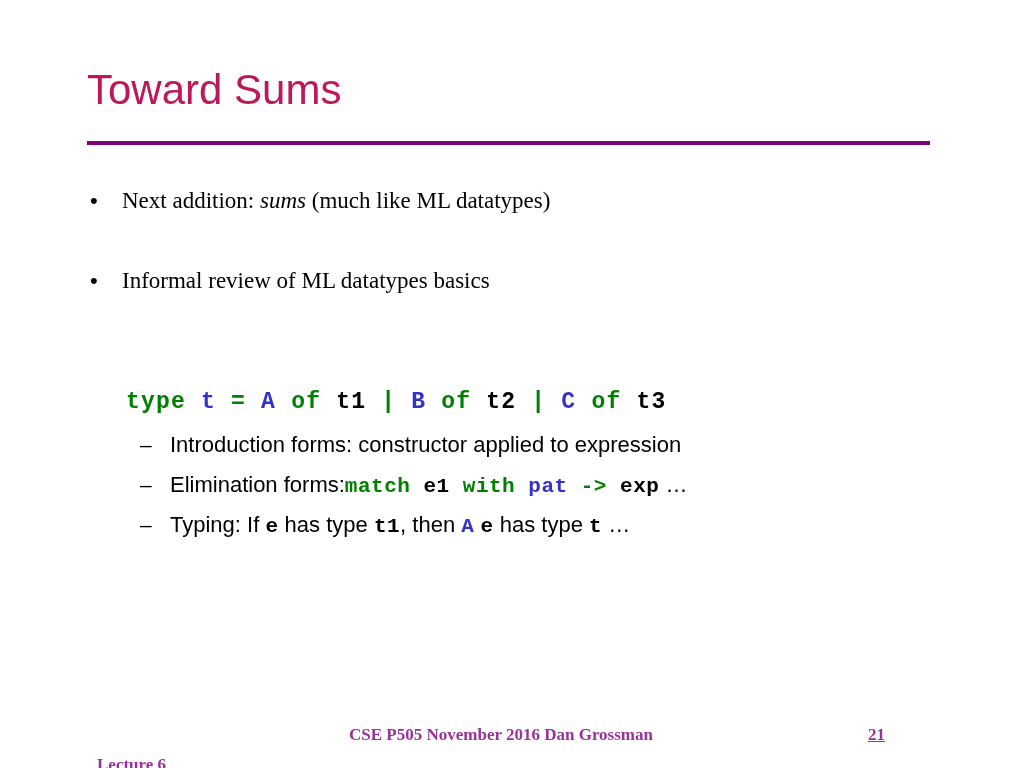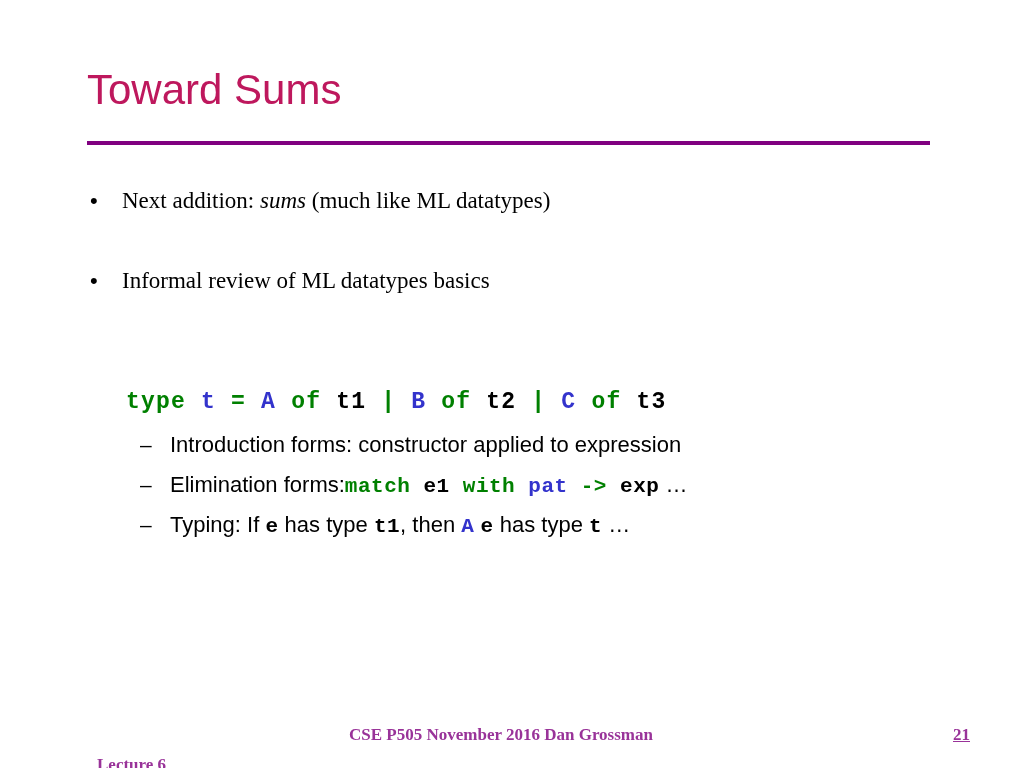--- a/index.html
+++ b/index.html
@@ -113,21 +113,21 @@
   .footer-text {
     position: absolute;
     font-family: "Liberation Serif", serif;
     font-weight: bold;
     font-size: 17px;
     color: #993399;
     white-space: nowrap;
   }
   #footer-left   { left: 87px;  top: 755px; margin-left: 10px; }
   #footer-center { left: 349px; top: 725px; }
-  #footer-right  { left: 953px; top: 725px; text-decoration: underline; }
+  #footer-right  { left: 868px; top: 725px; text-decoration: underline; }
 </style>
 </head>
 <body>
 
 <div id="slide-title">Toward Sums</div>
 
 <div id="title-rule"></div>
 
 <div id="body-area">
 

